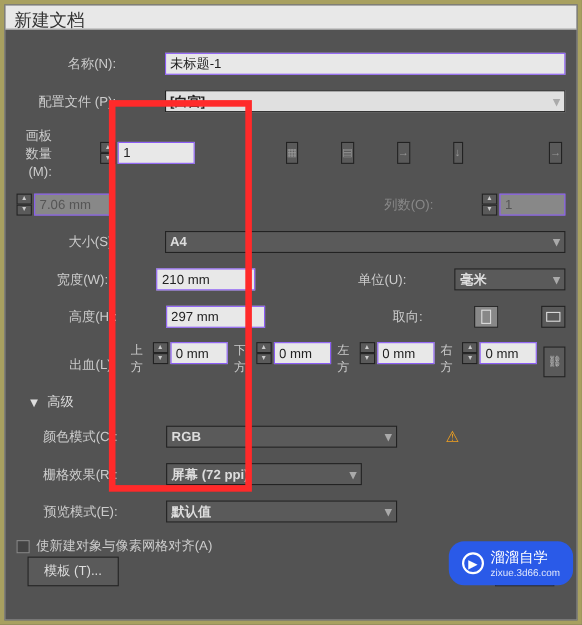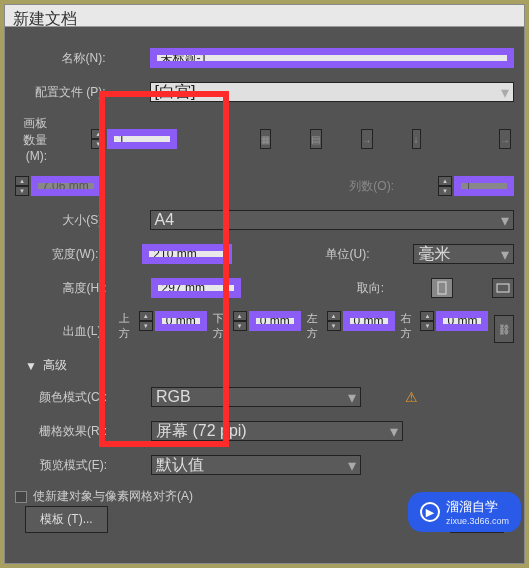--- a/index.html
+++ b/index.html
@@ -3,23 +3,23 @@
 <meta charset="utf-8">
 <style>
   * { box-sizing: border-box; margin: 0; padding: 0; font-family: "Microsoft YaHei", sans-serif; }
   body { background: #a8a060; width: 529px; height: 568px; position: relative; }
   .window { background: #535353; border: 1px solid #888; width: 521px; height: 560px; margin: 4px; position: relative; }
   .titlebar { background: #e8e8e8; color: #333; font-size: 16px; padding: 4px 8px; height: 22px; border-bottom: 1px solid #999; }
   .content { padding: 20px 10px 10px 10px; color: #ccc; font-size: 12px; }
   .row { display: flex; align-items: center; margin-bottom: 12px; min-height: 22px; gap: 36px; }
   .label { width: 100px; text-align: right; padding-right: 8px; color: #ccc; }
   .label-dim { color: #888; }
-  .input-text { background: #e8e8e8; border: 7px solid #8b5cf6; color: #222; height: 20px; padding: 0 4px; font-size: 12px; }
+  .input-text { background: #e8e8e8; border: 1px solid #8b5cf6; color: #222; height: 20px; padding: 0 4px; font-size: 12px; }
   .input-text-dim { background: #888; color: #555; }
-  .dropdown { background: #5a5a5a; border: 1px solid #222; color: #ddd; height: 20px; padding: 0 4px; font-size: 16px; display: flex; align-items: center; justify-content: space-between; position: relative; }
+  .dropdown { background: #5a5a5a; border: 1px solid #222; color: #ddd; height: 20px; padding: 0 4px; font-size: 12px; display: flex; align-items: center; justify-content: space-between; position: relative; font-weight: bold; }
   .dropdown::after { content: "▾"; color: #aaa; position:absolute; right:4px; }
   .dropdown-light { background:#e0e0e0; color:#222; }
   .spinner { display:inline-flex; flex-direction:column; margin-right:2px; }
   .spinner-btn { width:14px; height:10px; background:#5a5a5a; border:1px solid #222; font-size:7px; color:#ccc; text-align:center; line-height:8px; cursor:pointer; }
   .input-grp { display:flex; align-items:center; }
   .iconbtn { width:22px; height:20px; background:#5a5a5a; border:1px solid #222; margin-right:3px; display:inline-flex; align-items:center; justify-content:center; color:#999; font-size:10px; }
   .bleed-row { display:flex; align-items:flex-end; gap:6px; margin-bottom:12px; }
   .bleed-col { display:flex; flex-direction:row; align-items:flex-start; }
   .bleed-lbl { font-size:11px; color:#ccc; margin-bottom:2px; }
   .adv-toggle { display:flex; align-items:center; gap:6px; margin:14px 0 12px 10px; color:#ddd; cursor:pointer; }
@@ -182,21 +182,21 @@
     <div class="row">
       <div class="label">颜色模式(C):</div>
       <div class="dropdown" style="width:210px">
         <span>RGB</span>
       </div>
       <span class="warn-icon">⚠</span>
     </div>
 
     <div class="row">
       <div class="label">栅格效果(R):</div>
-      <div class="dropdown" style="width:252px">
+      <div class="dropdown" style="width:178px">
         <span>屏幕 (72 ppi)</span>
       </div>
     </div>
 
     <div class="row">
       <div class="label">预览模式(E):</div>
       <div class="dropdown" style="width:210px">
         <span>默认值</span>
       </div>
     </div>

